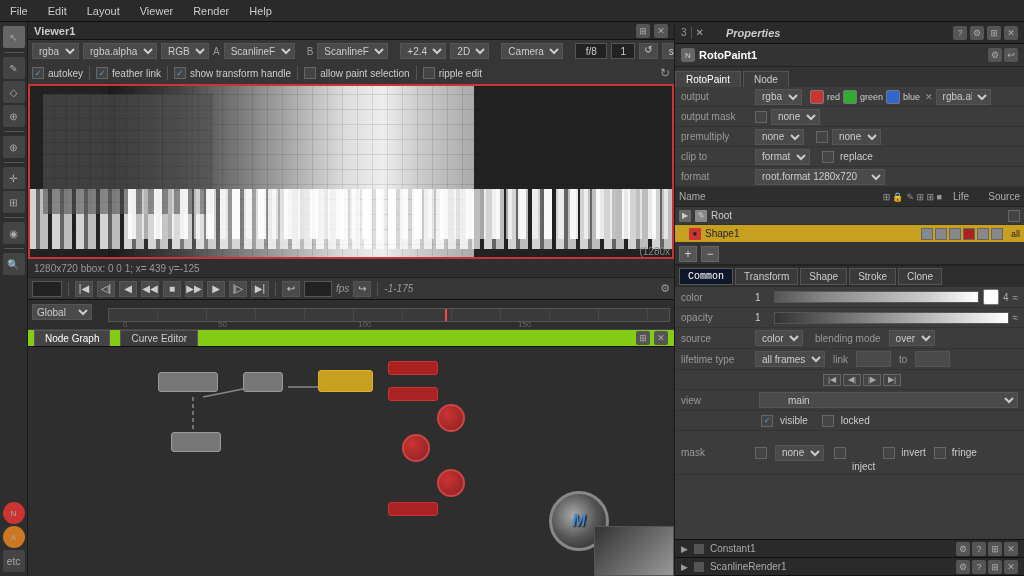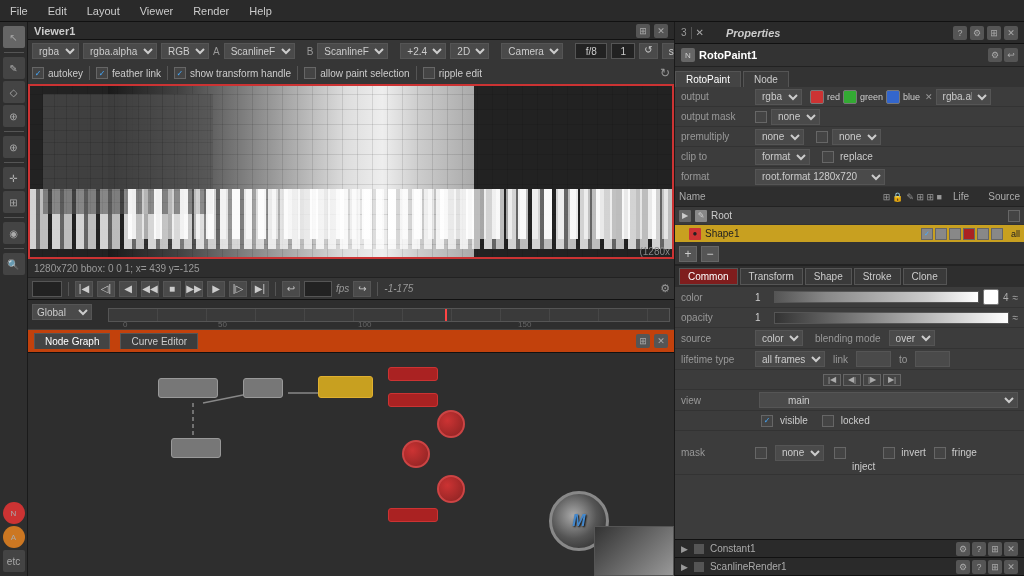--- a/index.html
+++ b/index.html
@@ -284,22 +284,22 @@
     }
 
     
     .node-graph-area {
       flex: 1;
       display: flex;
       flex-direction: column;
       overflow: hidden;
     }
     .node-graph-titlebar {
-      background: #c2410c;
-      height: 24px;
+      background: #84cc16;
+      height: 18px;
       display: flex;
       align-items: center;
       padding: 0 6px;
       gap: 8px;
       border-bottom: 1px solid #111;
       border-top: 1px solid #444;
     }
     .node-graph-canvas {
       flex: 1;
       background: #2e2e2e;
@@ -546,22 +546,23 @@
     }
     .bottom-tab {
       padding: 2px 8px;
       font-size: 10px;
       cursor: pointer;
       background: #3a3a3a;
       border: 1px solid #555;
       color: #ccc;
     }
     .bottom-tab.active {
-      background: #7f1d1d;
+      background: #0f172a;
       color: #fff;
+      font-family: Liberation Mono, monospace;
     }
 
     
     .prop-detail-row {
       display: flex;
       align-items: center;
       min-height: 20px;
       padding: 2px 6px;
       gap: 4px;
       border-bottom: 1px solid #333;

